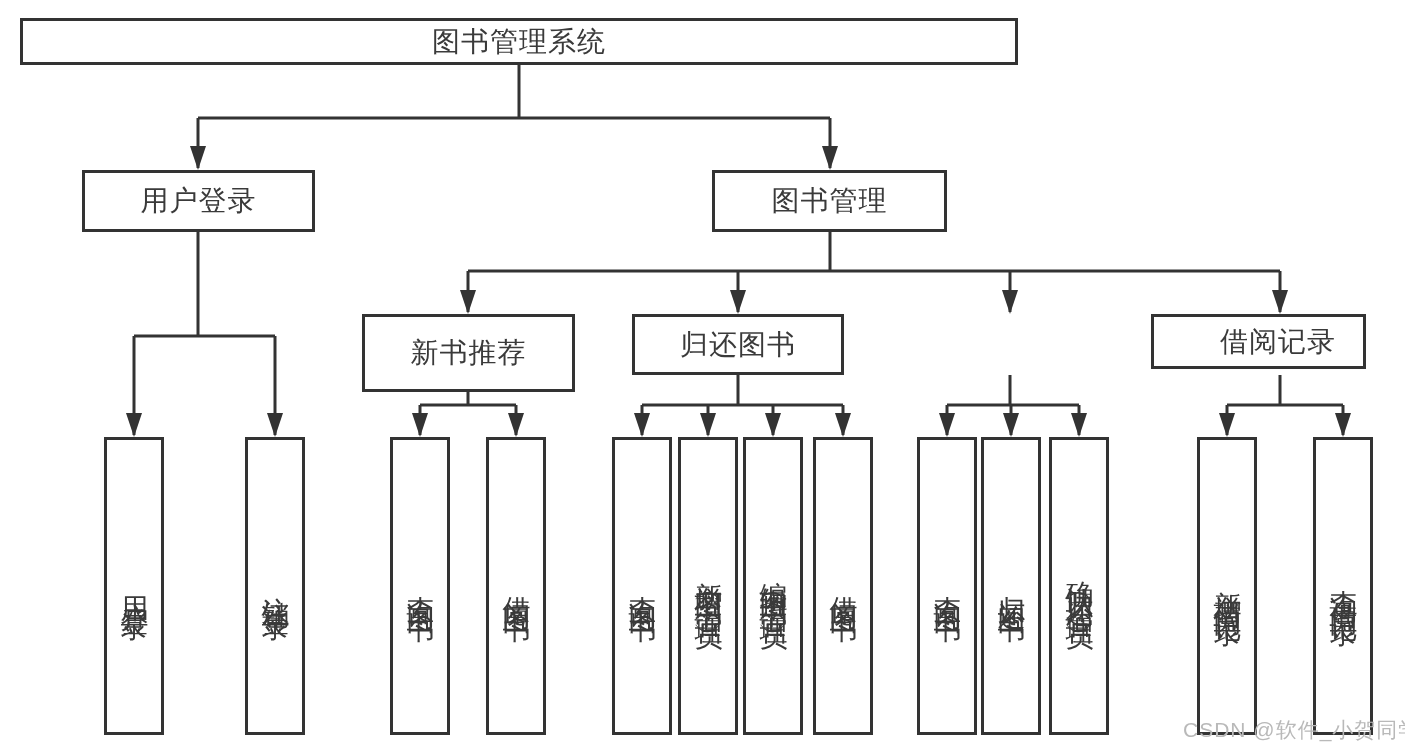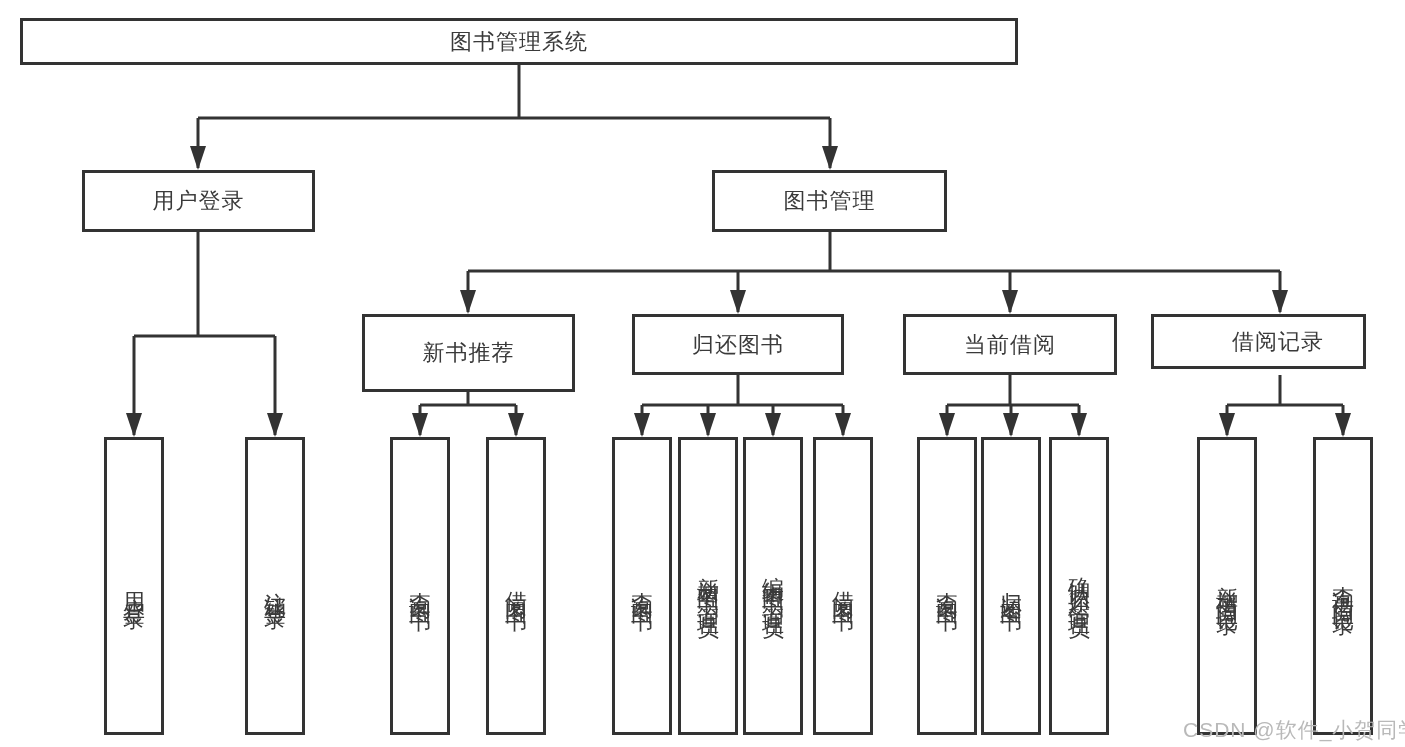--- a/index.html
+++ b/index.html
@@ -7,21 +7,21 @@
     position:relative;width:1405px;height:747px;overflow:hidden;
     background:var(--background,#ffffff);
     font-family:"Liberation Sans","DejaVu Sans",sans-serif;
   }
   svg.connectors{position:absolute;left:0;top:0;color:var(--line,#333333);}
   .node{
     position:absolute;box-sizing:border-box;
     border:3px solid var(--line,#333333);
     background:#ffffff;
     display:flex;align-items:center;justify-content:center;
-    font-size:22px;color:var(--text,#3a3a3a);
+    font-size:28px;color:var(--text,#3a3a3a);
     letter-spacing:1px;white-space:nowrap;
   }
   .leaf span{
     writing-mode:vertical-rl;
     letter-spacing:6px;
     white-space:normal;
   }
   .watermark{
     position:absolute;left:1183px;top:716px;z-index:5;
     font-size:21px;color:var(--watermark,#b9b9b9);
@@ -82,23 +82,20 @@
   <div class="node" style="left:712px;top:170px;width:235px;height:62px;text-align:right;">
     <span>图书管理</span>
   </div>
 
   <div class="node" style="left:362px;top:314px;width:213px;height:78px;">
     <span>新书推荐</span>
   </div>
   <div class="node" style="left:632px;top:314px;width:212px;height:61px;">
     <span>归还图书</span>
   </div>
-  <div class="node" style="left:903px;top:314px;width:214px;height:61px;">
-    <span>当前借阅</span>
-  </div>
   <div class="node" style="left:1151px;top:314px;width:215px;height:55px;padding-left:39px;">
     <span>借阅记录</span>
   </div>
 
   <div class="node leaf" style="left:104px;top:437px;width:60px;height:298px;">
     <span>用户登录</span>
   </div>
   <div class="node leaf" style="left:245px;top:437px;width:60px;height:298px;">
     <span>注销登录</span>
   </div>

